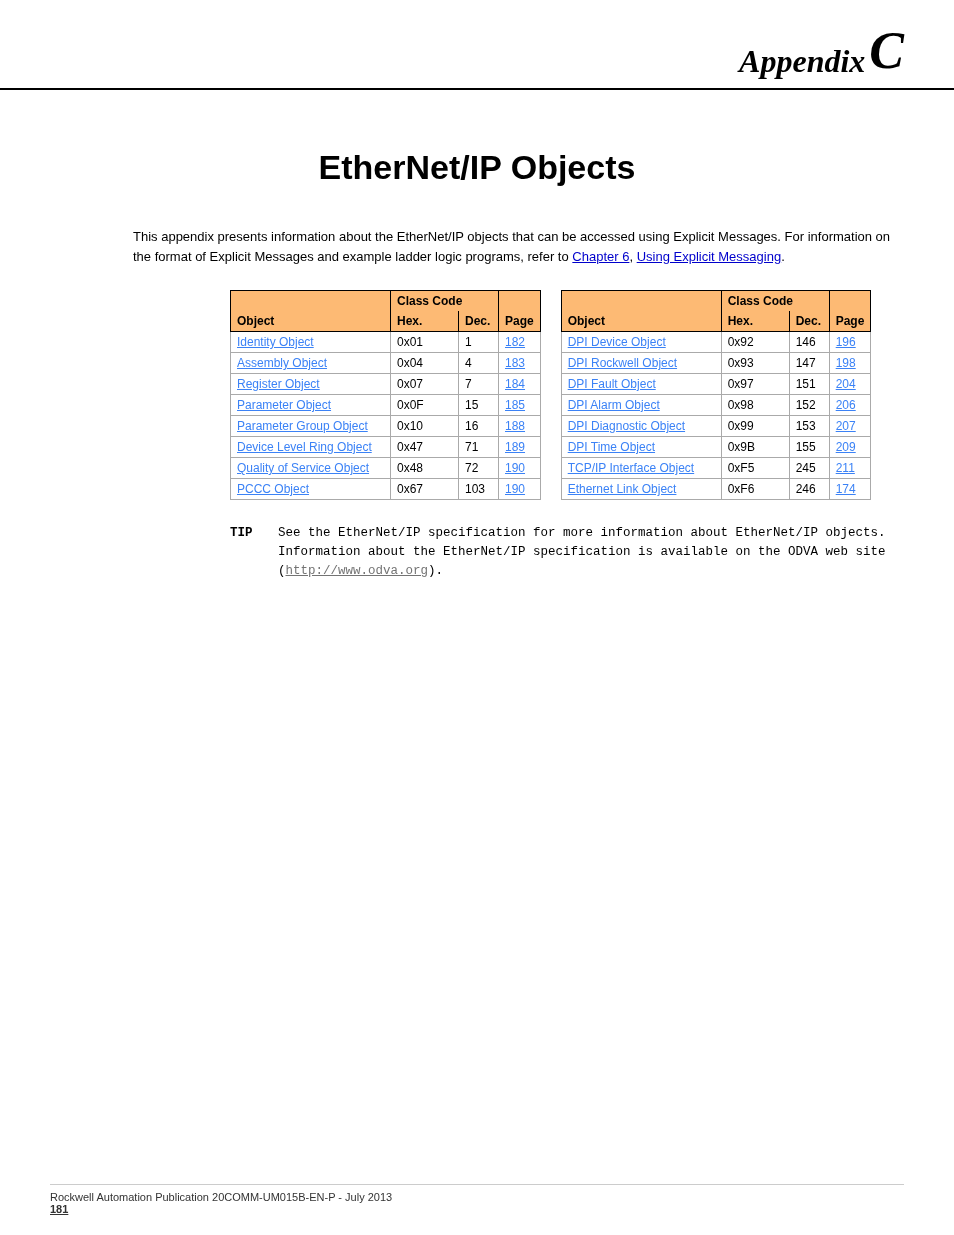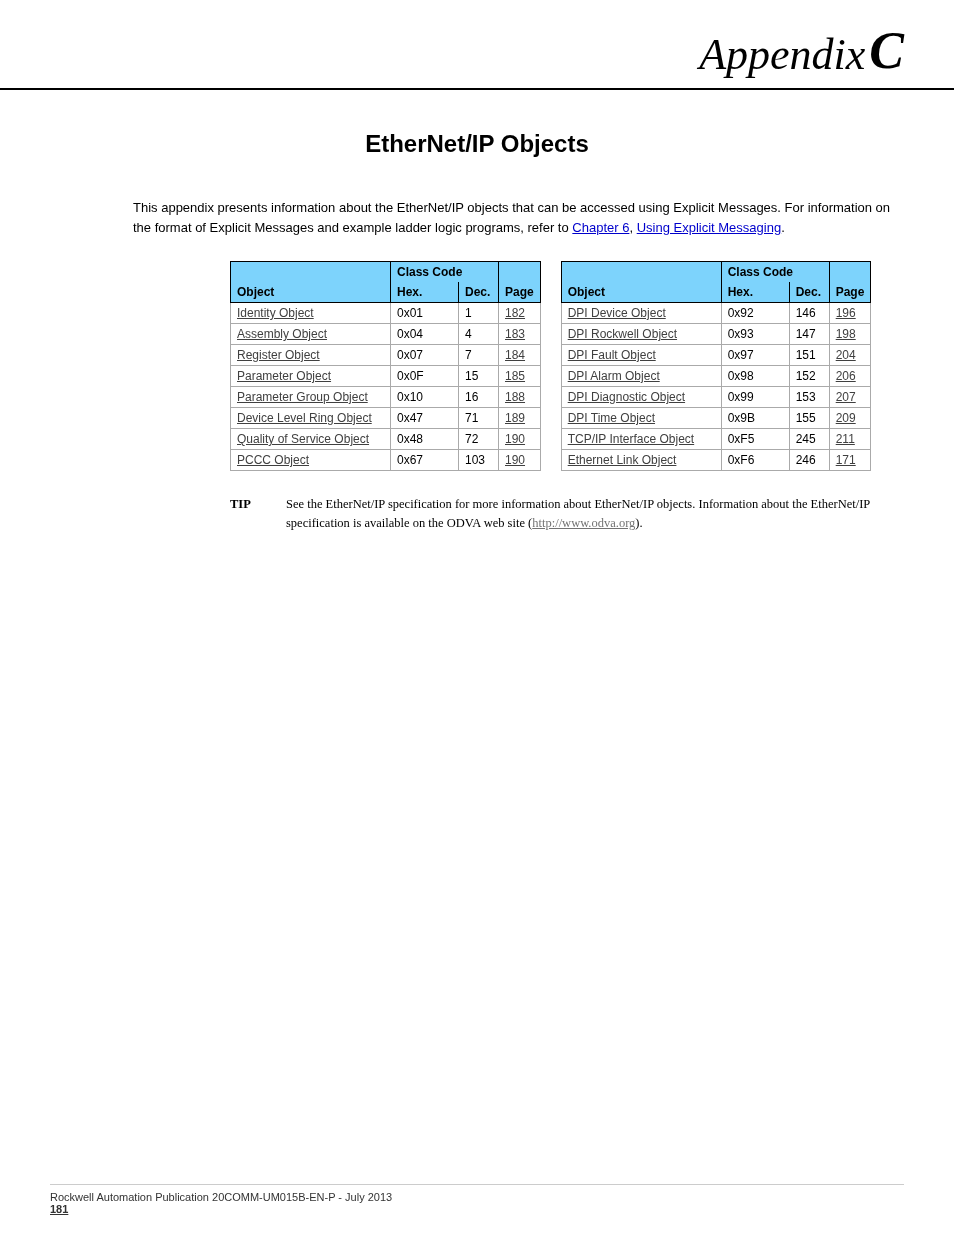--- a/index.html
+++ b/index.html
@@ -27,45 +27,45 @@
       height: 90px;
       display: flex;
       align-items: flex-end;
       justify-content: flex-end;
       padding-right: 50px;
       padding-bottom: 8px;
       border-bottom: 2px solid #000;
     }
     .appendix-label {
       font-style: italic;
-      font-size: 44px;
+      font-size: 32px;
       font-family: Georgia, serif;
-      font-weight: normal;
+      font-weight: bold;
     }
     .appendix-c {
       font-style: italic;
       font-size: 52px;
       font-family: Georgia, serif;
       font-weight: bold;
       margin-left: 4px;
     }
     
     .main-content {
       position: absolute;
       top: 100px;
       left: 50px;
       right: 50px;
     }
     .page-title {
       text-align: center;
-      font-size: 24px;
+      font-size: 34px;
       font-weight: bold;
       font-family: Arial, sans-serif;
       margin-bottom: 40px;
-      margin-top: 30px;
+      margin-top: 48px;
     }
     .intro-text {
       margin-left: 83px;
       margin-right: 0px;
       font-size: 13px;
       line-height: 1.5;
       margin-bottom: 24px;
       font-family: Arial, sans-serif;
     }
     .intro-text a {
@@ -77,21 +77,21 @@
       margin-left: 180px;
       display: flex;
       gap: 20px;
     }
     .obj-table {
       border-collapse: collapse;
       font-size: 12px;
       font-family: Arial, sans-serif;
     }
     .obj-table th {
-      background: #7dd3fc;
+      background: #fdba74;
       font-weight: bold;
       border: 1px solid #000;
       padding: 3px 6px;
       text-align: left;
       vertical-align: bottom;
     }
     .obj-table td {
       border: 1px solid #aaa;
       padding: 3px 6px;
       vertical-align: top;
@@ -102,37 +102,37 @@
     .obj-table .col-hex {
       width: 68px;
     }
     .obj-table .col-dec {
       width: 40px;
     }
     .obj-table .col-page {
       width: 40px;
     }
     .obj-table a {
-      color: #404040;
+      color: #3b82f6;
     }
     .th-classcode {
       text-align: center;
       border-bottom: none !important;
     }
     .th-sub {
       border-top: none !important;
     }
     
     .tip-section {
       margin-top: 24px;
       margin-left: 180px;
       display: flex;
-      gap: 16px;
+      gap: 8px;
       font-size: 12.5px;
-      font-family: Liberation Serif, serif;
+      font-family: Liberation Mono, monospace;
       line-height: 1.5;
     }
     .tip-label {
       font-weight: bold;
       font-size: 12.5px;
       min-width: 40px;
     }
     .tip-text a {
       color: #737373;
       text-decoration: underline;
@@ -292,21 +292,21 @@
             <tr>
       <td class="col-object"><a href="#">TCP/IP Interface Object</a></td>
       <td class="col-hex">0xF5</td>
       <td class="col-dec">245</td>
       <td class="col-page"><a href="#">211</a></td>
     </tr>
             <tr>
       <td class="col-object"><a href="#">Ethernet Link Object</a></td>
       <td class="col-hex">0xF6</td>
       <td class="col-dec">246</td>
-      <td class="col-page"><a href="#">171</a></td>
+      <td class="col-page"><a href="#">174</a></td>
     </tr>
           </tbody>
       </table>
 
     </div>
 
     <div class="tip-section">
       <span class="tip-label">TIP</span>
       <span class="tip-text">
         <span>See the EtherNet/IP specification for more information about EtherNet/IP objects. Information about the EtherNet/IP specification is available on the ODVA web site (</span><a href="#">http://www.odva.org</a><span>).</span>

